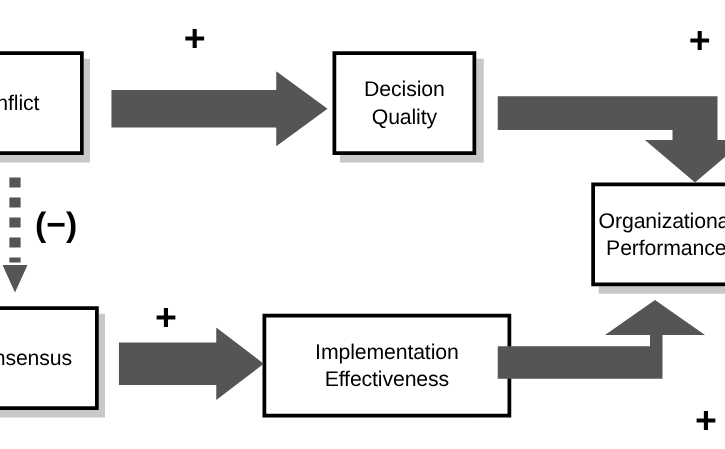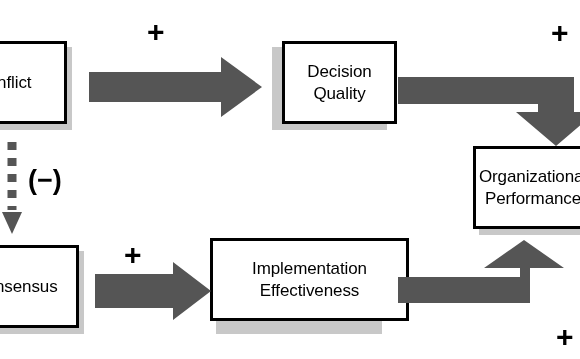--- a/index.html
+++ b/index.html
@@ -71,21 +71,21 @@
 
   <div class="sign sign-plus" style="left:147px; top:17px;">
     <span>+</span>
   </div>
 
   <svg class="arrow-svg" style="left:89px; top:57px;" width="175" height="62" viewBox="0 0 175 62">
     <polygon points="0,15 132,15 132,0 173,30 132,60 132,45 0,45" fill="#555555"></polygon>
   </svg>
 
   <div class="shadow" style="left:272px; top:47px; width:115px; height:83px;"></div>
-  <div class="node" style="left:266px; top:41px; width:115px; height:83px;margin-left:16px;">
+  <div class="node" style="left:266px; top:41px; width:115px; height:83px;">
     <span class="label">Decision
 Quality</span>
   </div>
 
   <div class="sign sign-plus" style="left:551px; top:18px;">
     <span>+</span>
   </div>
 
   <svg class="arrow-svg" style="left:398px; top:74px;" width="182" height="72" viewBox="0 0 182 72">
     <polygon points="0,3 176,3 176,38 198,38 158,72 118,38 140,38 140,30 0,30" fill="#555555"></polygon>
@@ -107,21 +107,21 @@
 
   <div class="sign sign-plus" style="left:124px; top:240px;">
     <span>+</span>
   </div>
 
   <svg class="arrow-svg" style="left:95px; top:262px;" width="118" height="60" viewBox="0 0 118 60">
     <polygon points="0,12 78,12 78,0 116,29 78,58 78,46 0,46" fill="#555555"></polygon>
   </svg>
 
   <div class="shadow" style="left:216px; top:251px; width:166px; height:83px;"></div>
-  <div class="node" style="left:210px; top:238px; width:199px; height:83px;">
+  <div class="node" style="left:210px; top:251px; width:199px; height:83px;">
     <span class="label">Implementation
 Effectiveness</span>
   </div>
 
   <div class="sign sign-plus" style="left:556px; top:322px;">
     <span>+</span>
   </div>
 
   <svg class="arrow-svg" style="left:398px; top:240px;" width="182" height="68" viewBox="0 0 182 68">
     <polygon points="0,37 122,37 122,28 86,28 126,0 166,28 132,28 132,63 0,63" fill="#555555"></polygon>

